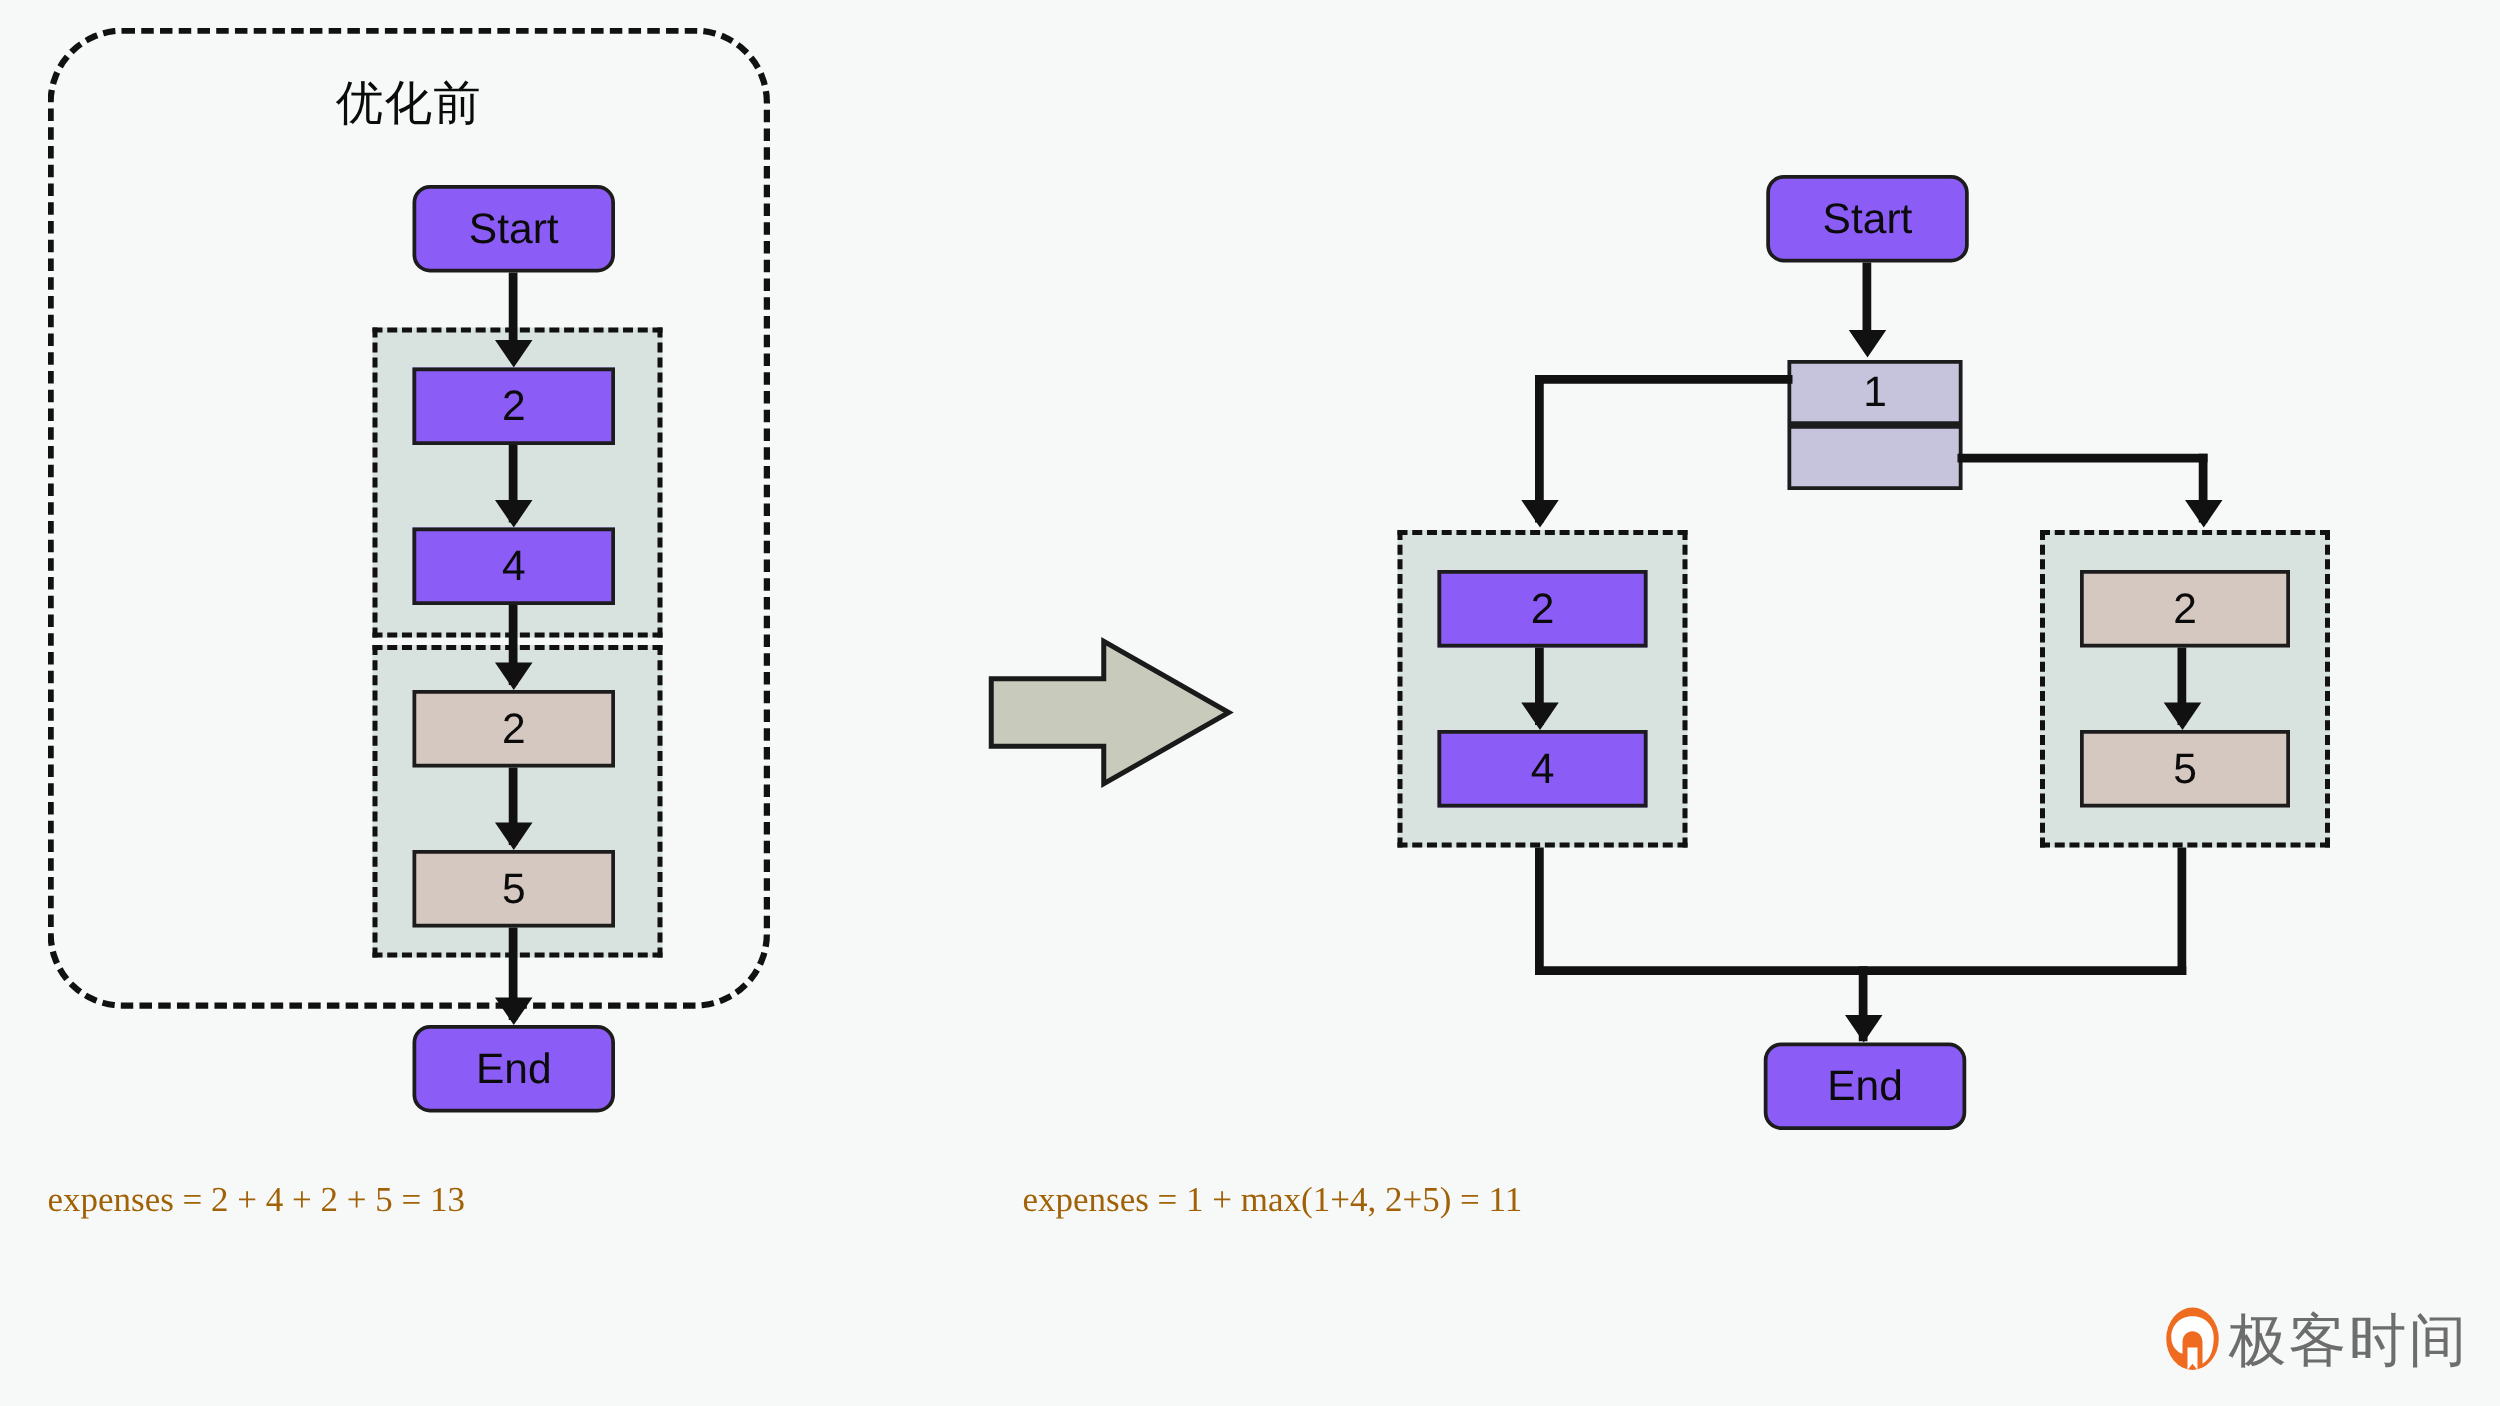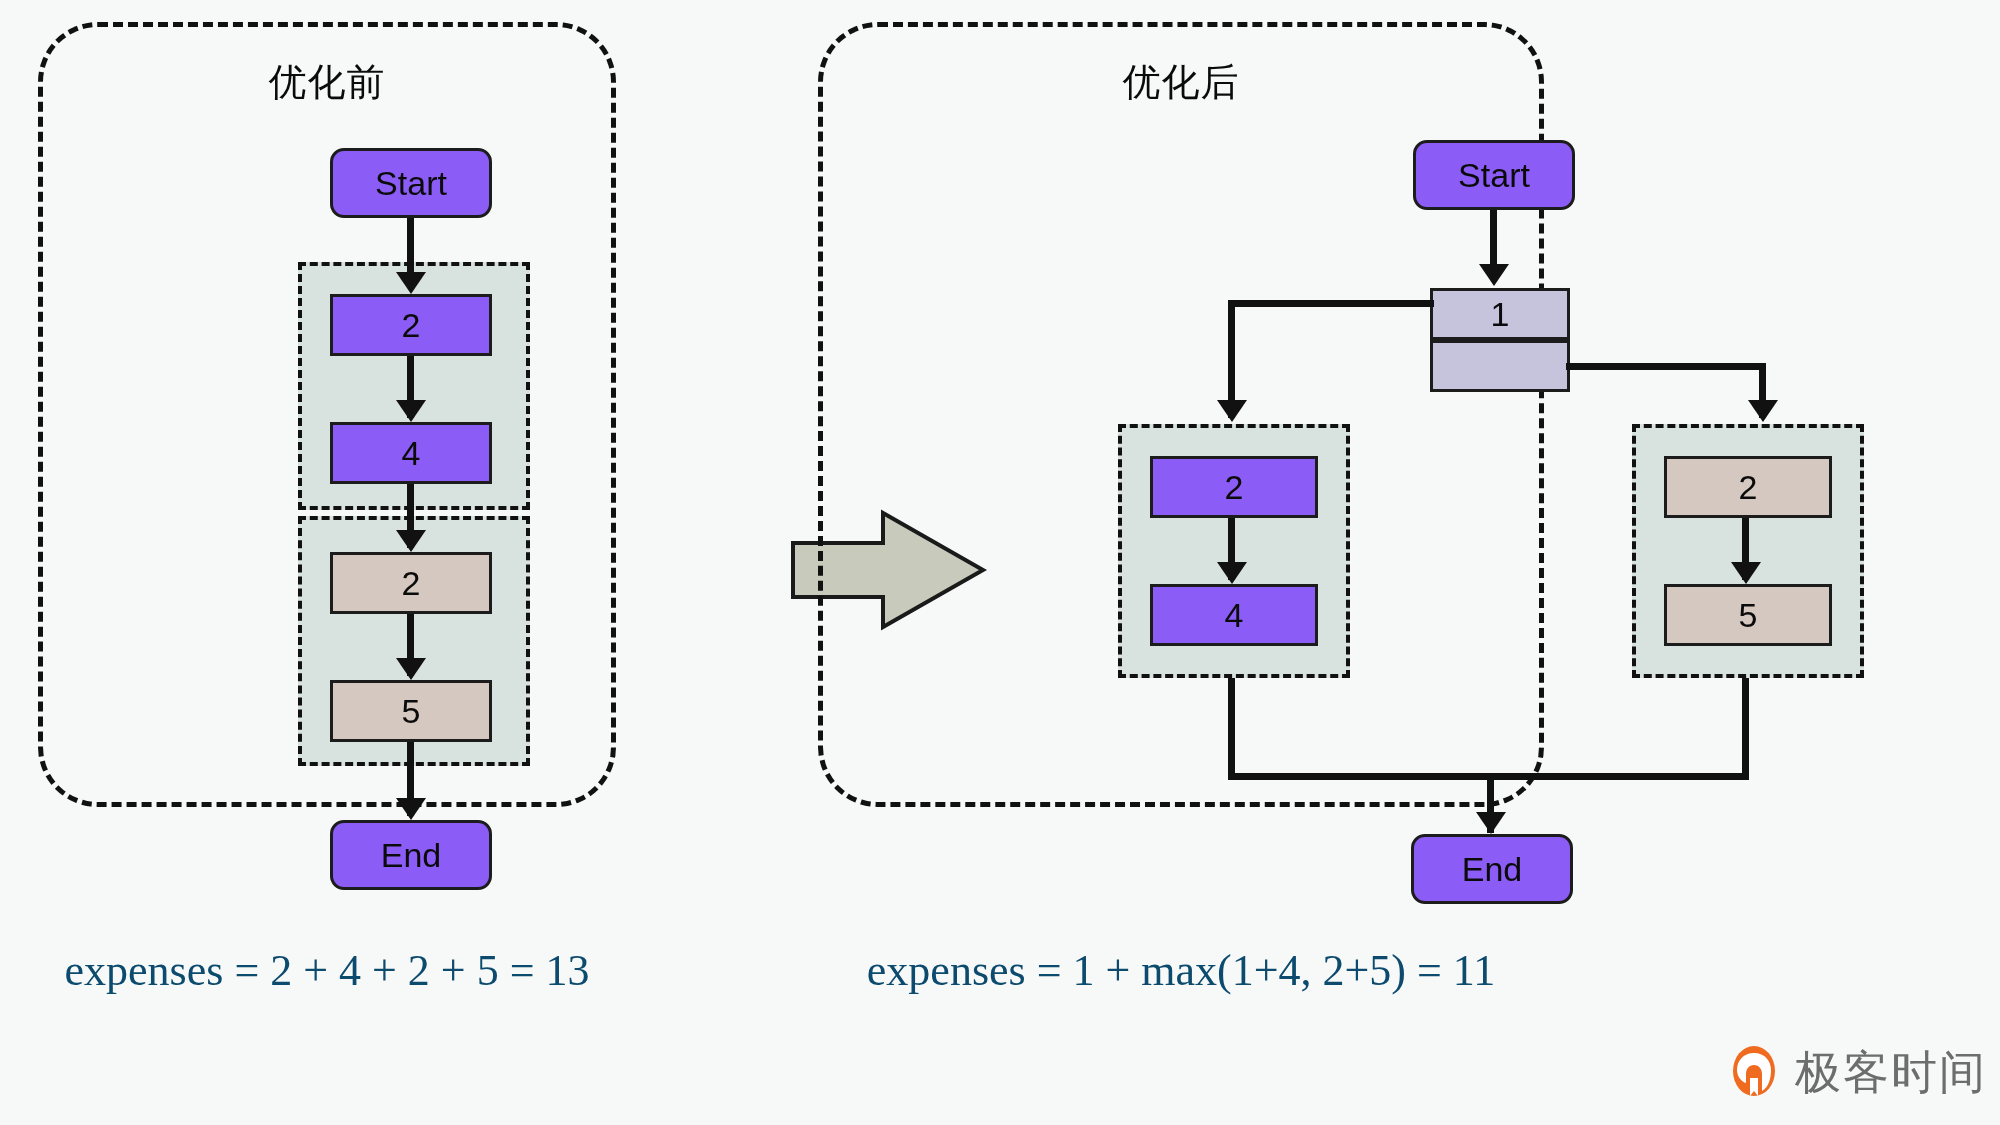--- a/index.html
+++ b/index.html
@@ -79,35 +79,34 @@
     border-right: 15px solid transparent;
     border-top: 22px solid #111111;
   }
 
   
   #transition-arrow { position: absolute; left: 788px; top: 505px; }
 
   
   .formula {
     position: absolute;
-    text-align: center;
+    text-align: left;
     font-family: "Liberation Serif", "DejaVu Serif", serif;
-    font-size: 44px;
-    color: #0c4a6e;
+    font-size: 28px;
+    color: #a16207;
     white-space: nowrap;
   }
 
   
   #watermark {
     position: absolute;
     left: 1725px;
     top: 1042px;
     display: flex;
     align-items: center;
-    gap: 12px;
   }
   #watermark .wm-text {
     font-size: 46px;
     color: #6d6d6d;
     letter-spacing: 2px;
     font-family: "Liberation Sans", "DejaVu Sans", sans-serif;
   }
 </style>
 </head>
 <body>
@@ -154,23 +153,20 @@
   <div class="node rounded teal" style="left:330px; top:820px; width:162px; height:70px;">
     <span>End</span>
   </div>
 
   <div class="formula" style="left:38px; top:945px; width:578px;">expenses = 2 + 4 + 2 + 5 = 13</div>
 
   <svg id="transition-arrow" width="200" height="130" viewBox="0 0 200 130">
     <polygon points="5,38 95,38 95,8 195,65 95,122 95,92 5,92" fill="#c8cabc" stroke="#1a1a1a" stroke-width="4" stroke-linejoin="miter"></polygon>
   </svg>
 
-  <div class="panel" id="panel-after">
-    <div class="panel-title">优化后</div>
-  </div>
 
   <div class="group" style="left:1118px; top:424px; width:232px; height:254px;"></div>
   <div class="group" style="left:1632px; top:424px; width:232px; height:254px;"></div>
 
   <div class="node rounded teal" style="left:1413px; top:140px; width:162px; height:70px;">
     <span>Start</span>
   </div>
   <div class="vline" style="left:1490px; top:210px; height:66px;"></div>
   <div class="arrowhead" style="left:1479px; top:264px;"></div>
 

